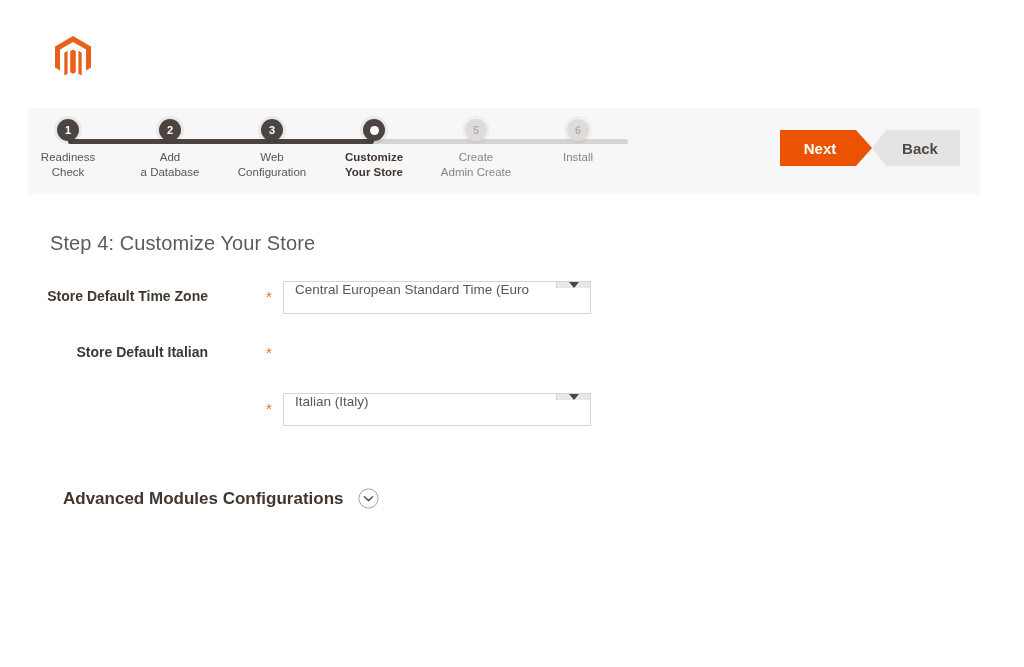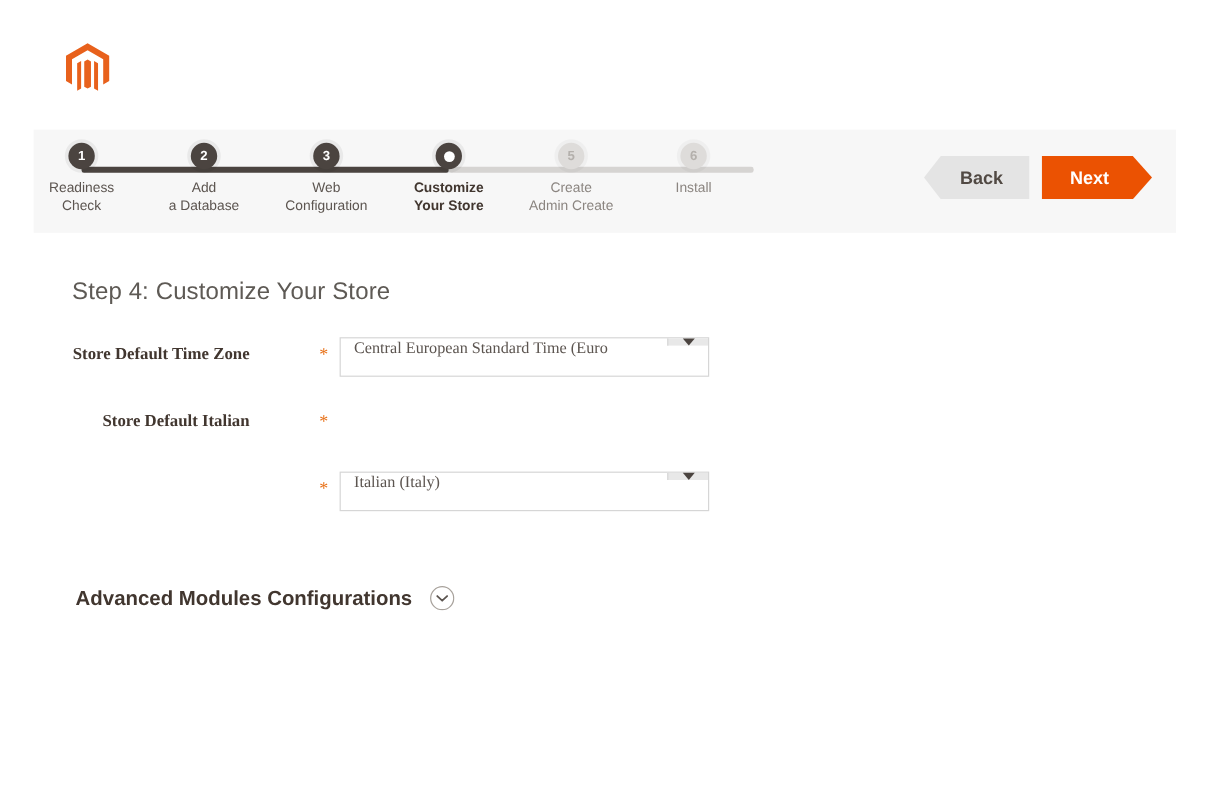--- a/index.html
+++ b/index.html
@@ -155,34 +155,33 @@
     margin-left: 10px;
     background: #eb5202;
     color: #ffffff;
     padding-right: 12px;
     clip-path: polygon(0 0, calc(100% - 16px) 0, 100% 50%, calc(100% - 16px) 100%, 0 100%);
   }
 
   
   .page-title {
     position: absolute;
-    left: 60px;
+    left: 50px;
     top: 232px;
     font-size: 20px;
     color: #5e5a55;
     letter-spacing: 0.1px;
   }
 
   
   .form {
     position: absolute;
     left: 0;
     top: 278px;
     width: 100%;
-    font-family: Liberation Serif, serif;
   }
   .field-row {
     position: relative;
     height: 56px;
   }
   .field-label {
     position: absolute;
     left: 0;
     top: 10px;
     width: 208px;
@@ -323,22 +322,22 @@
       <div class="step" style="left:510px;">
         <div class="step-marker todo">6</div>
         <div class="step-label todo">
           <span>Install</span>
         </div>
       </div>
     </div>
   </div>
 
   <div class="nav-buttons">
+    <div class="btn btn-next">Next</div>
     <div class="btn btn-back">Back</div>
-    <div class="btn btn-next">Next</div>
   </div>
 
 </div>
 
 <div class="page-title">Step 4: Customize Your Store</div>
 
 <div class="form">
 
   <div class="field-row">
     <div class="field-label">Store Default Time Zone</div>

